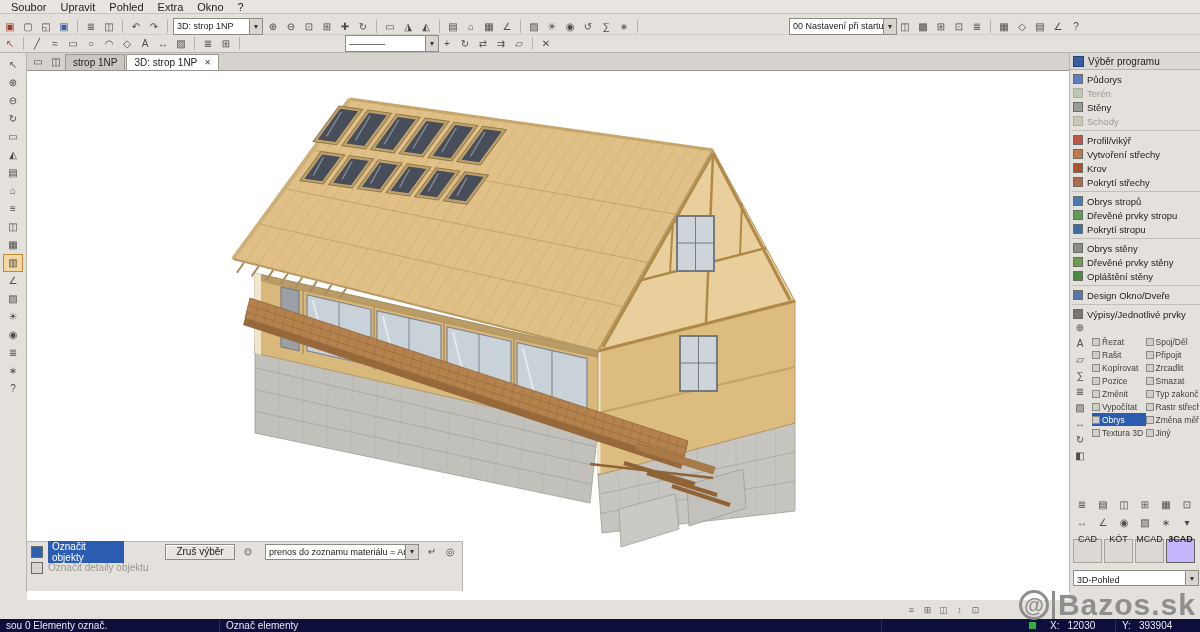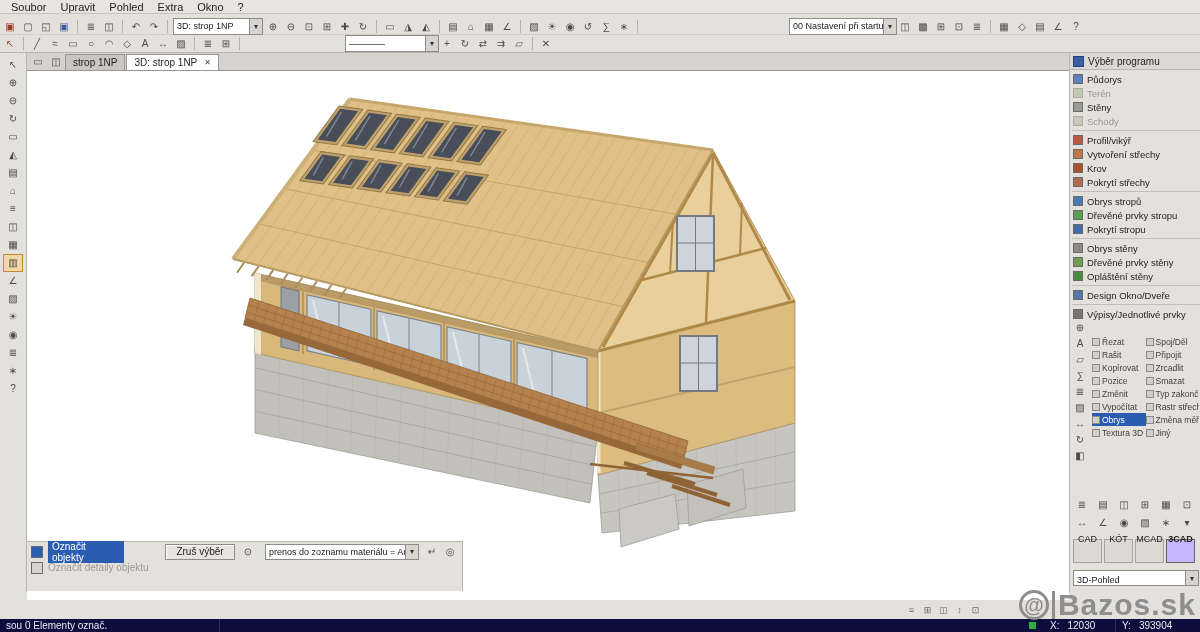--- a/index.html
+++ b/index.html
@@ -729,20 +729,21 @@
   </div>
 
 <div class="watermark">
   <span class="at">@</span>
   <span class="bar"></span>
   <span class="txt">Bazos.sk</span>
 </div>
 
 <div class="statusbar">
   <span class="sbf f1">sou 0 Elementy označ.</span>
+  <span class="sbf f2">Označ elementy</span>
   <span class="sbf grow"></span>
   <span class="dot"></span>
   <span class="sbf fx">
     <span>X:</span>
     <span>12030</span>
   </span>
   <span class="sbf fy">
     <span>Y:</span>
     <span>393904</span>
   </span>

